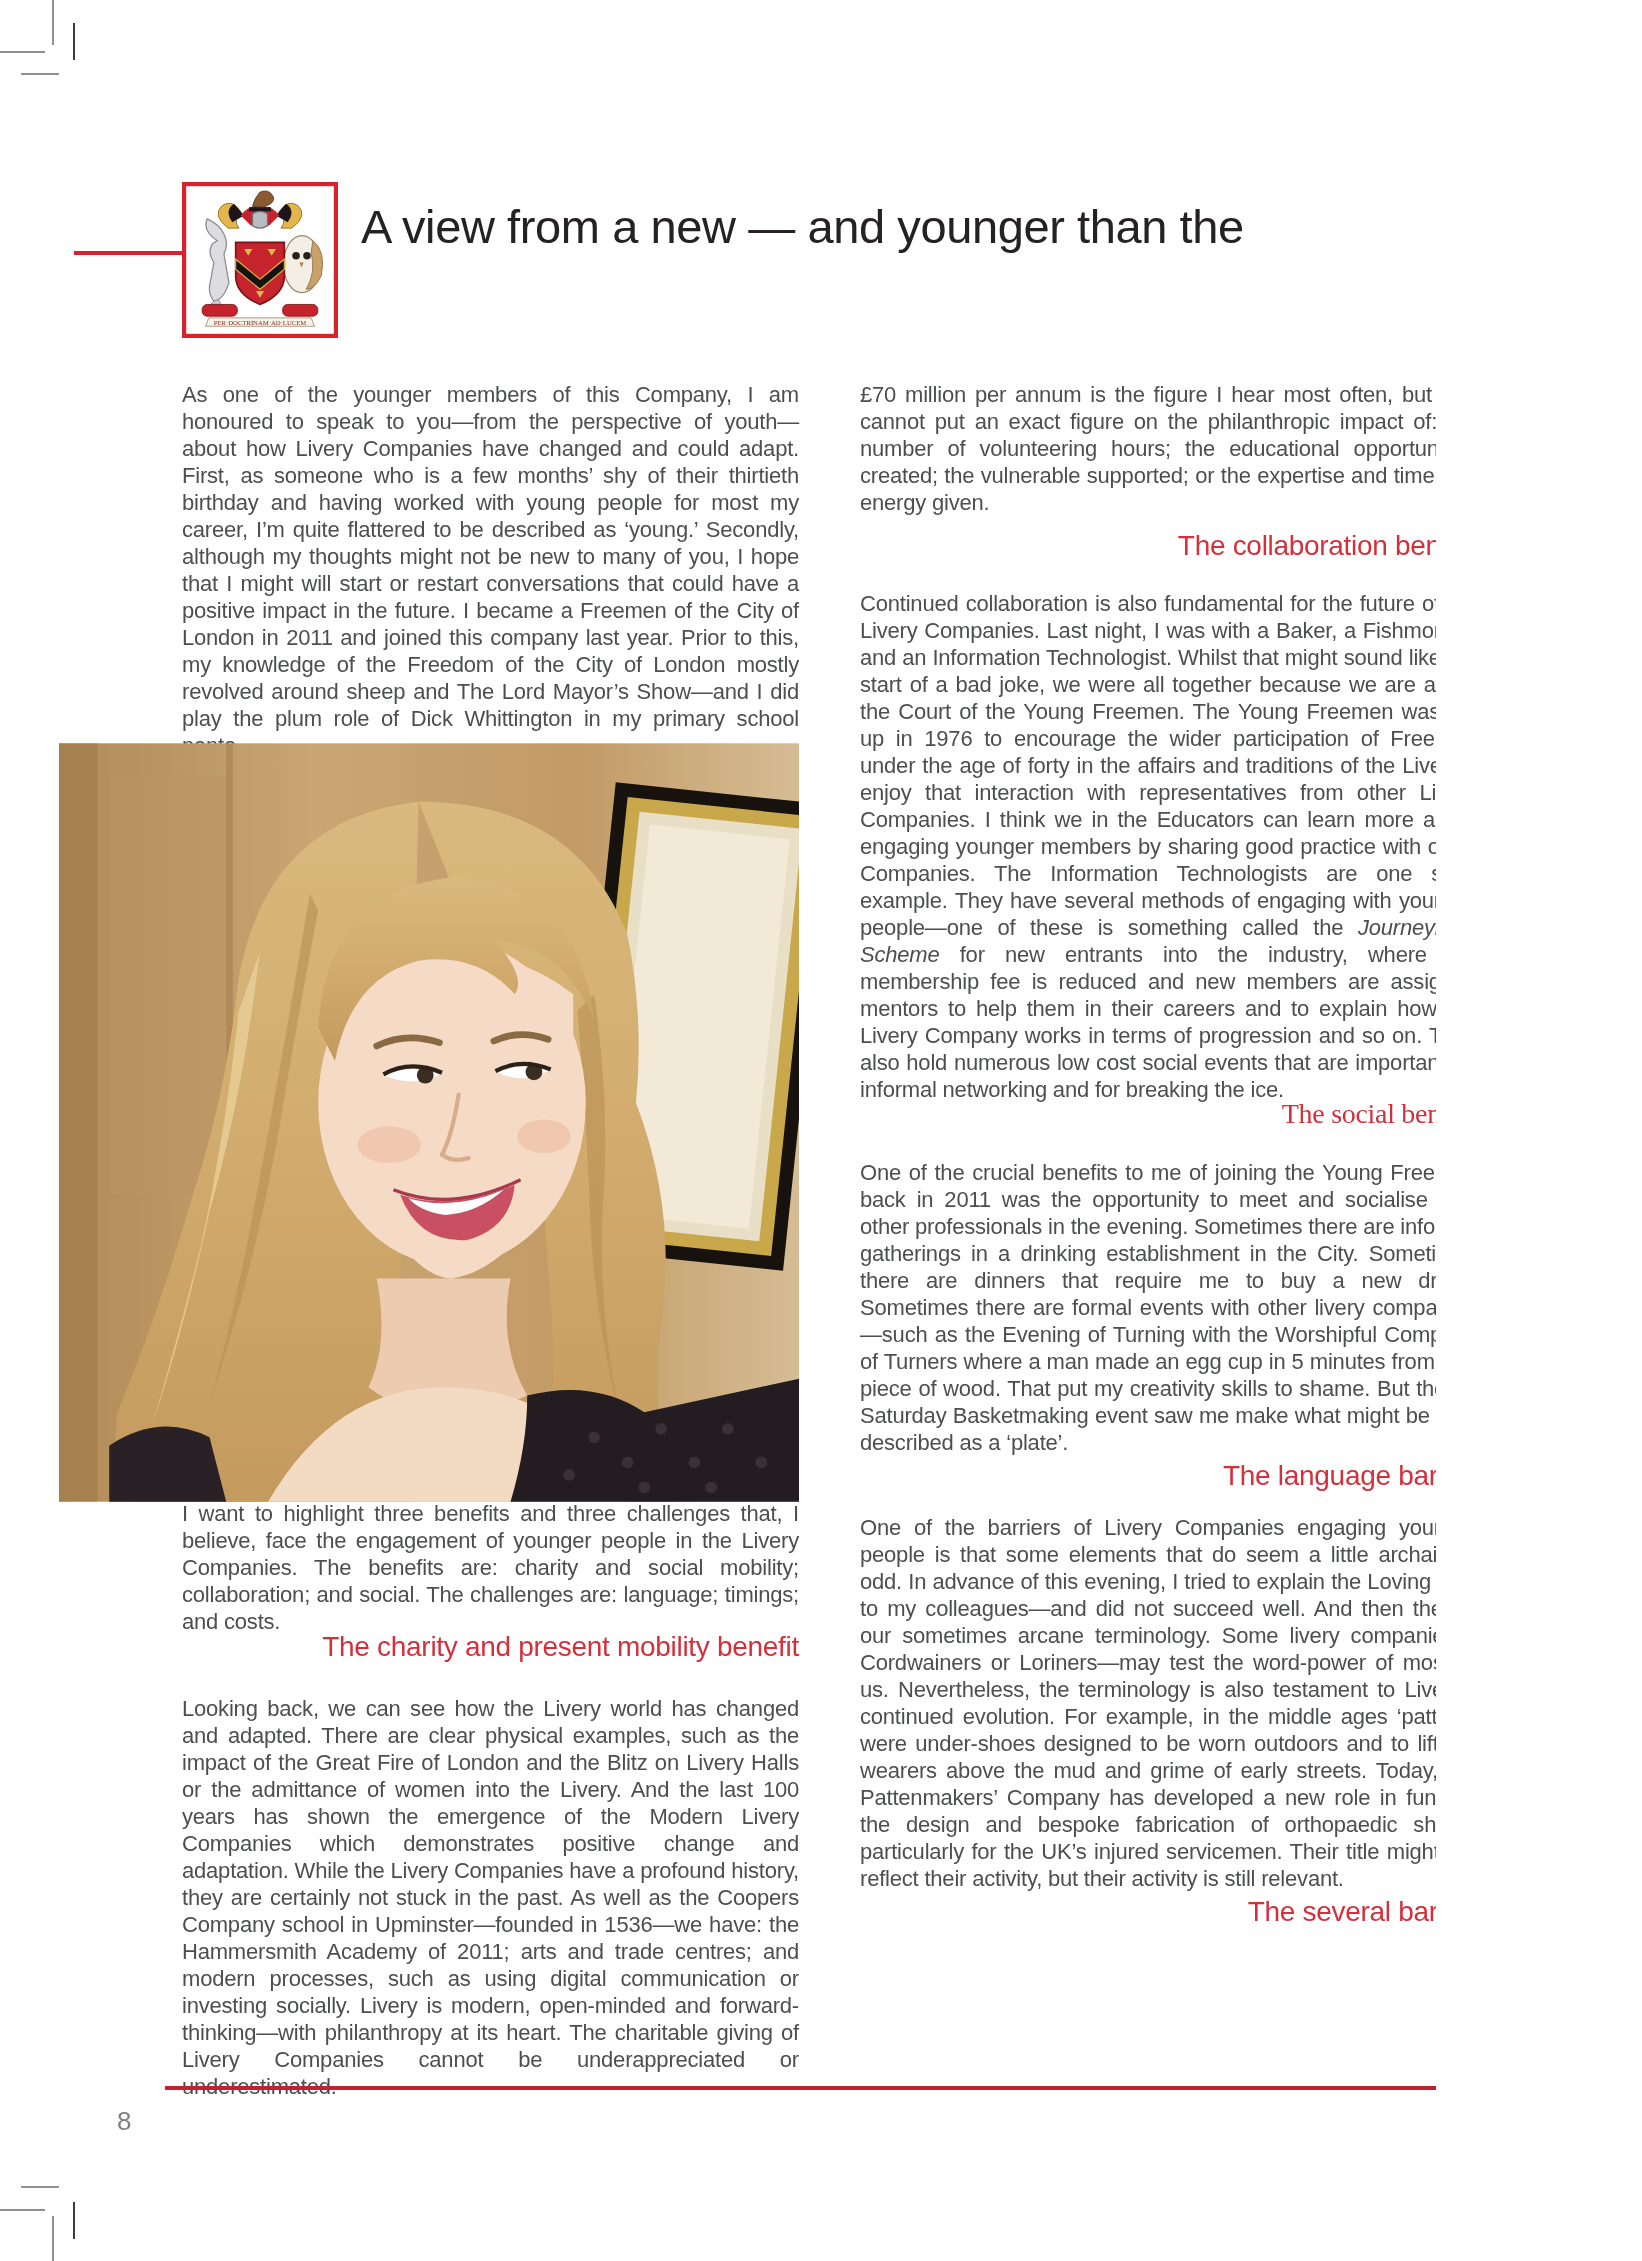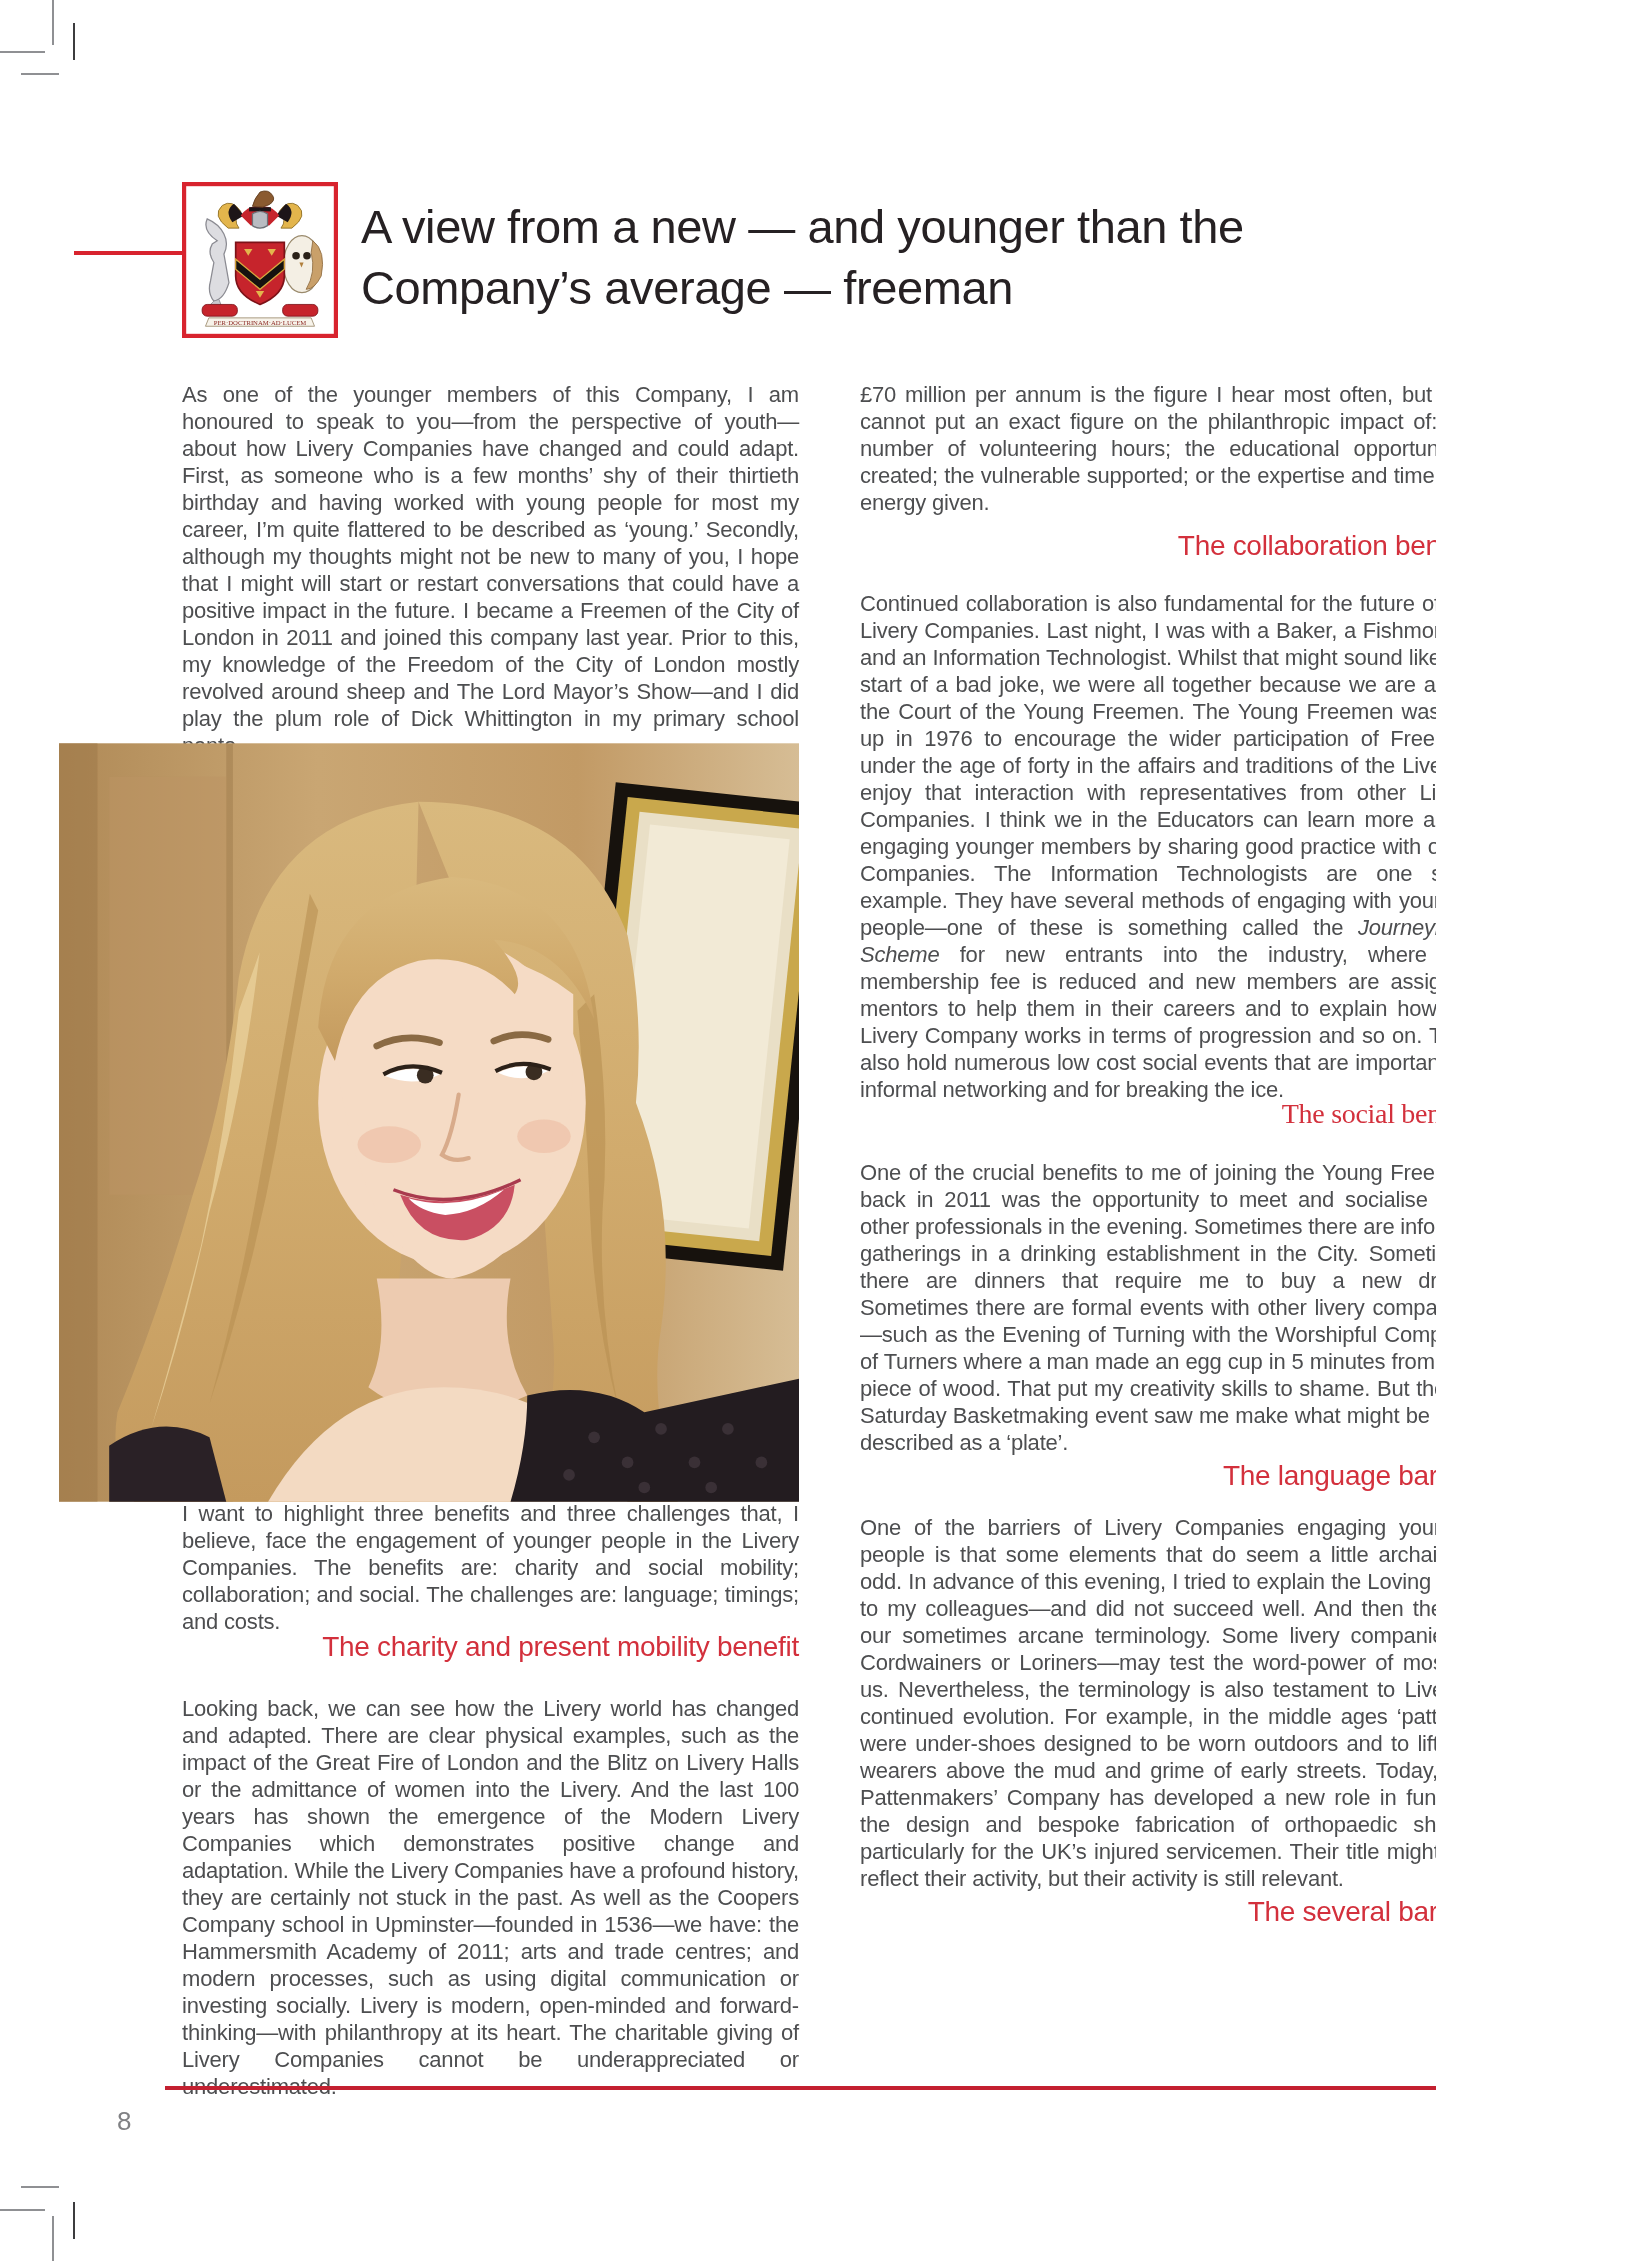--- a/index.html
+++ b/index.html
@@ -87,21 +87,20 @@
       <rect x="24" y="146" width="42" height="14" rx="6" fill="#c6242c" stroke="#7d1218" stroke-width="1"></rect>
       <rect x="120" y="146" width="42" height="14" rx="6" fill="#c6242c" stroke="#7d1218" stroke-width="1"></rect>
 
       <path d="M32 162 L154 162 L158 172 L28 172 Z" fill="#f7f3ea" stroke="#9a8a6c" stroke-width="1"></path>
       <text x="93" y="170" text-anchor="middle" font-size="8" fill="#8d2a24" font-family="Liberation Serif, serif">PER·DOCTRINAM·AD·LUCEM</text>
     </svg>
   </div>
 
   <div class="title">
     <div>A view from a new — and younger than the</div>
-    <div>Company’s average — freeman</div>
   </div>
 
   <div class="col lcol" style="top:381px;">As one of the younger members of this Company, I am honoured to speak to you—from the perspective of youth—about how Livery Companies have changed and could adapt. First, as someone who is a few months’ shy of their thirtieth birthday and having worked with young people for most my career, I’m quite flattered to be described as ‘young.’ Secondly, although my thoughts might not be new to many of you, I hope that I might will start or restart conversations that could have a positive impact in the future. I became a Freemen of the City of London in 2011 and joined this company last year. Prior to this, my knowledge of the Freedom of the City of London mostly revolved around sheep and The Lord Mayor’s Show—and I did play the plum role of Dick Whittington in my primary school panto.</div>
 
   <div class="photo">
     <svg width="740" height="759" viewBox="0 0 885 907">
       <defs>
         <linearGradient id="wood" x1="0" y1="0" x2="1" y2="0">
           <stop offset="0" stop-color="#b08a57"></stop>
           <stop offset="0.35" stop-color="#c9a673"></stop>

